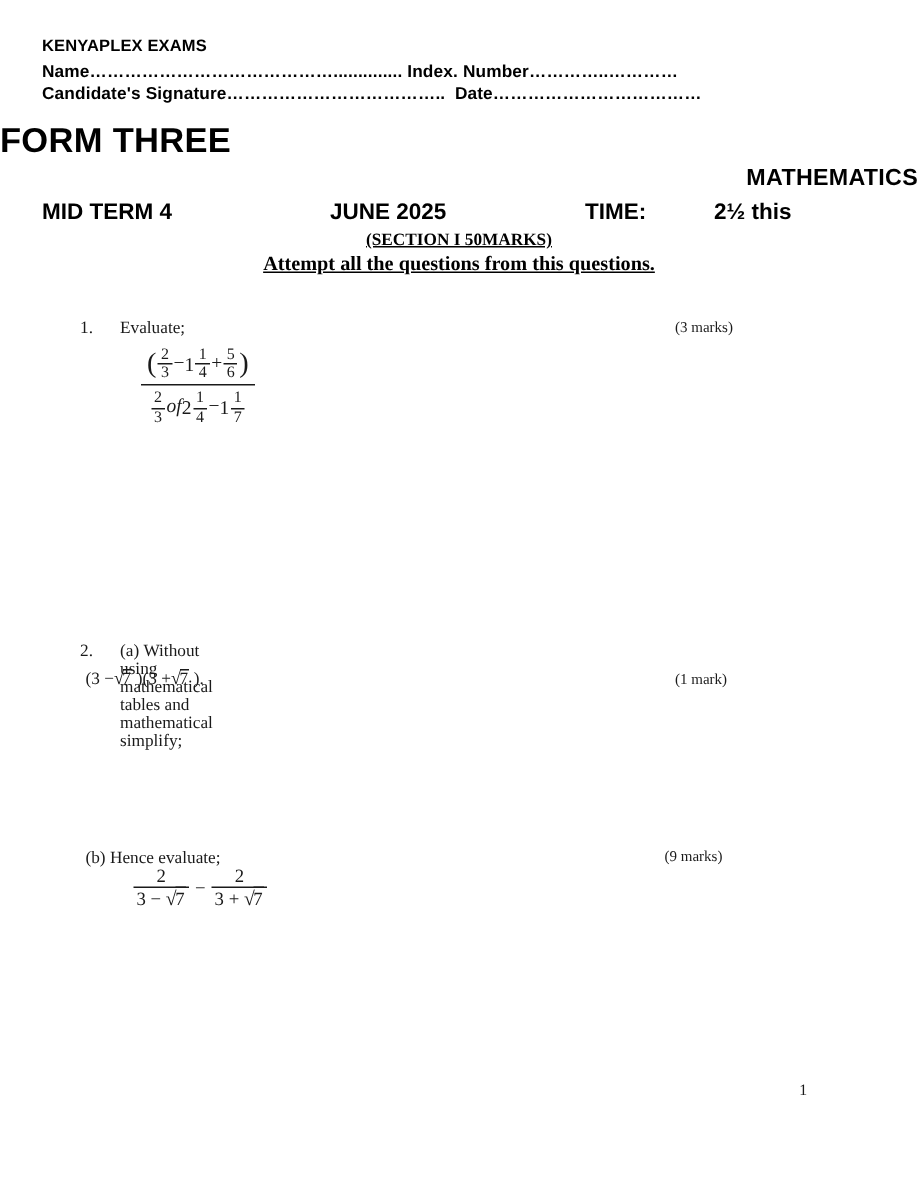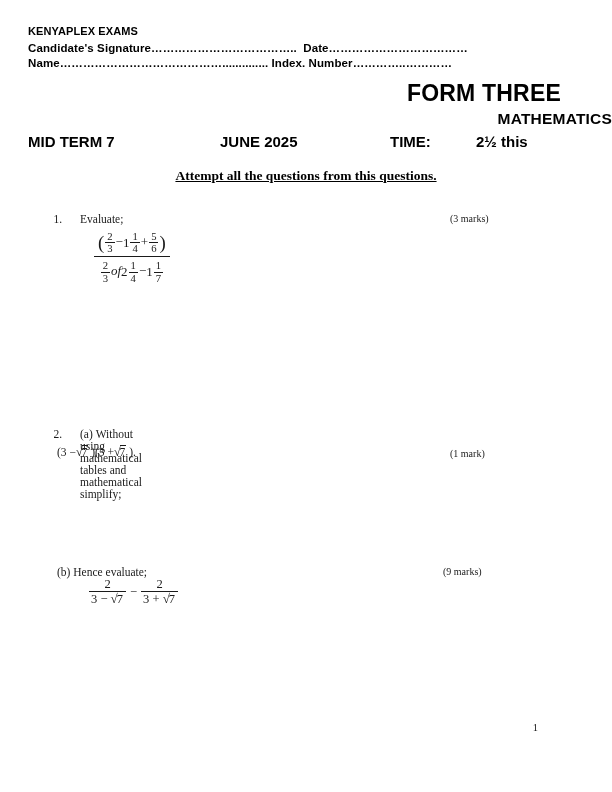--- a/index.html
+++ b/index.html
@@ -46,21 +46,21 @@
   .idline .gap {
     letter-spacing: 0px;
   }
 
   
   .title-main {
     position: absolute;
     left: 0;
     top: 80px;
     width: 561px;
-    text-align: right;
+    text-align: left;
     font-family: "Liberation Sans", sans-serif;
     font-weight: bold;
     font-size: 23px;
     letter-spacing: 0.2px;
   }
   .title-sub {
     position: absolute;
     left: 0;
     top: 110px;
     width: 612px;
@@ -231,37 +231,40 @@
   }
 </style>
 </head>
 <body>
 
 <div class="page">
 
   <div class="exam-header">
     <div class="brand">KENYAPLEX EXAMS</div>
     <div class="idline">
+      <span>Name</span><span>……………………………………..............</span><span class="gap">&nbsp;</span><span>Index. Number</span><span>…………..…………</span>
+    </div>
+    <div class="idline">
       <span>Candidate's Signature</span><span>………………………………..</span><span class="gap">&nbsp;&nbsp;</span><span>Date</span><span>………………………………</span>
     </div>
-    <div class="idline">
-      <span>Name</span><span>……………………………………..............</span><span class="gap">&nbsp;</span><span>Index. Number</span><span>…………..…………</span>
-    </div>
   </div>
 
   <div class="title-main">FORM THREE</div>
   <div class="title-sub">MATHEMATICS</div>
 
   <div class="term-row">
-    <span class="term">MID TERM 7</span>
+    <span class="term">MID TERM 4</span>
     <span class="month">JUNE 2025</span>
     <span class="time-label">TIME:</span>
     <span class="time-value">2½ this</span>
   </div>
 
+  <div class="section-head">
+    <span>(SECTION I 50MARKS)</span>
+  </div>
   <div class="attempt-line">
     <span>Attempt all the questions from this questions.</span>
   </div>
 
   <div class="question" style="left:44px; top:213px;">
     <span class="q-num">1.</span>
     <span class="q-body">Evaluate;</span>
   </div>
   <div class="marks" style="left:450px; top:213px;">(3 marks)</div>
 

